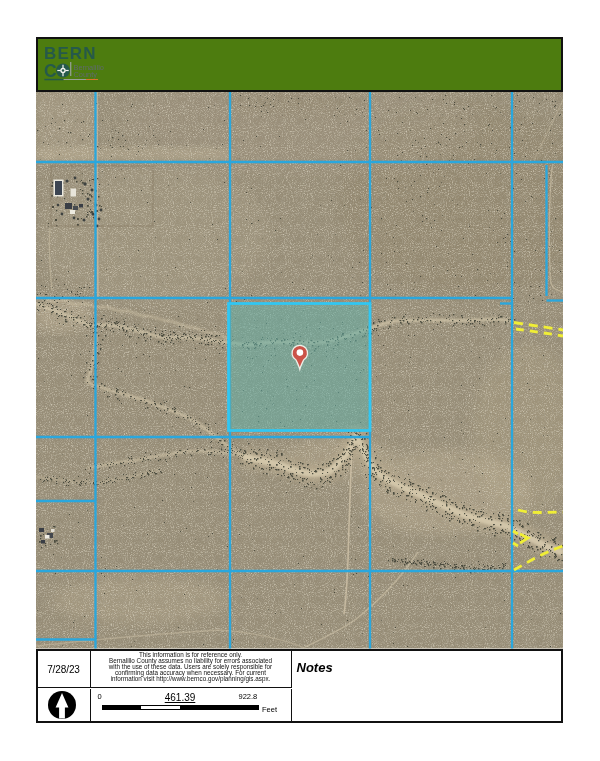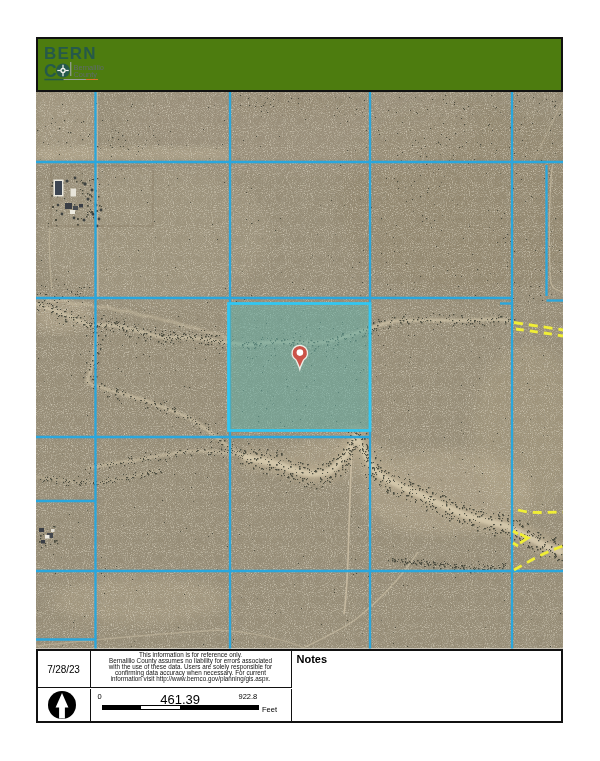--- a/index.html
+++ b/index.html
@@ -197,23 +197,23 @@
 <div class="abs" style="left:0;top:13px;width:51px;text-align:center;font-weight:normal;font-size:10px;letter-spacing:-0.1px;">7/28/23</div>
 
 <div class="abs" style="left:54px;top:1.2px;width:197px;text-align:center;font-size:6.3px;line-height:6.15px;color:#111;">This information is for reference only.<br>Bernalillo County assumes no liability for errors associated<br>with the use of these data. Users are solely responsible for<br>confirming data accuracy when necessary. For current<br>information visit http://www.bernco.gov/planning/gis.aspx.</div>
 
 <svg class="abs" style="left:9px;top:39px;" width="30" height="30" viewBox="0 0 30 30">
 <circle cx="15" cy="15" r="14" fill="#000"></circle>
 <polygon points="15,3 21.4,17.5 17.9,17.5 17.9,28.5 12.1,28.5 12.1,17.5 8.6,17.5" fill="#fff"></polygon>
 </svg>
 
 <div class="abs" style="left:59.5px;top:41px;font-size:7.5px;">0</div>
-<div class="abs" style="left:122px;top:41px;width:40px;text-align:right;font-size:13px;text-decoration:underline;">461.39</div>
+<div class="abs" style="left:122px;top:41px;width:40px;text-align:center;font-size:10px;text-decoration:underline;">461.39</div>
 <div class="abs" style="left:200.5px;top:41px;width:40px;text-align:left;font-size:7.5px;">922.8</div>
 
 <div class="abs" style="left:64px;top:54px;width:156.5px;height:5px;background:#000;"></div>
 <div class="abs" style="left:103.2px;top:55px;width:39px;height:3px;background:#fff;"></div>
 
 <div class="abs" style="left:224px;top:54px;font-size:7.5px;">Feet</div>
 
-<div class="abs" style="left:258.5px;top:2px;font-size:11px;font-weight:bold;">Notes</div>
+<div class="abs" style="left:258.5px;top:9px;font-size:13px;font-weight:bold;font-style:italic;">Notes</div>
 </div>
 </div>
 
 </body></html>

